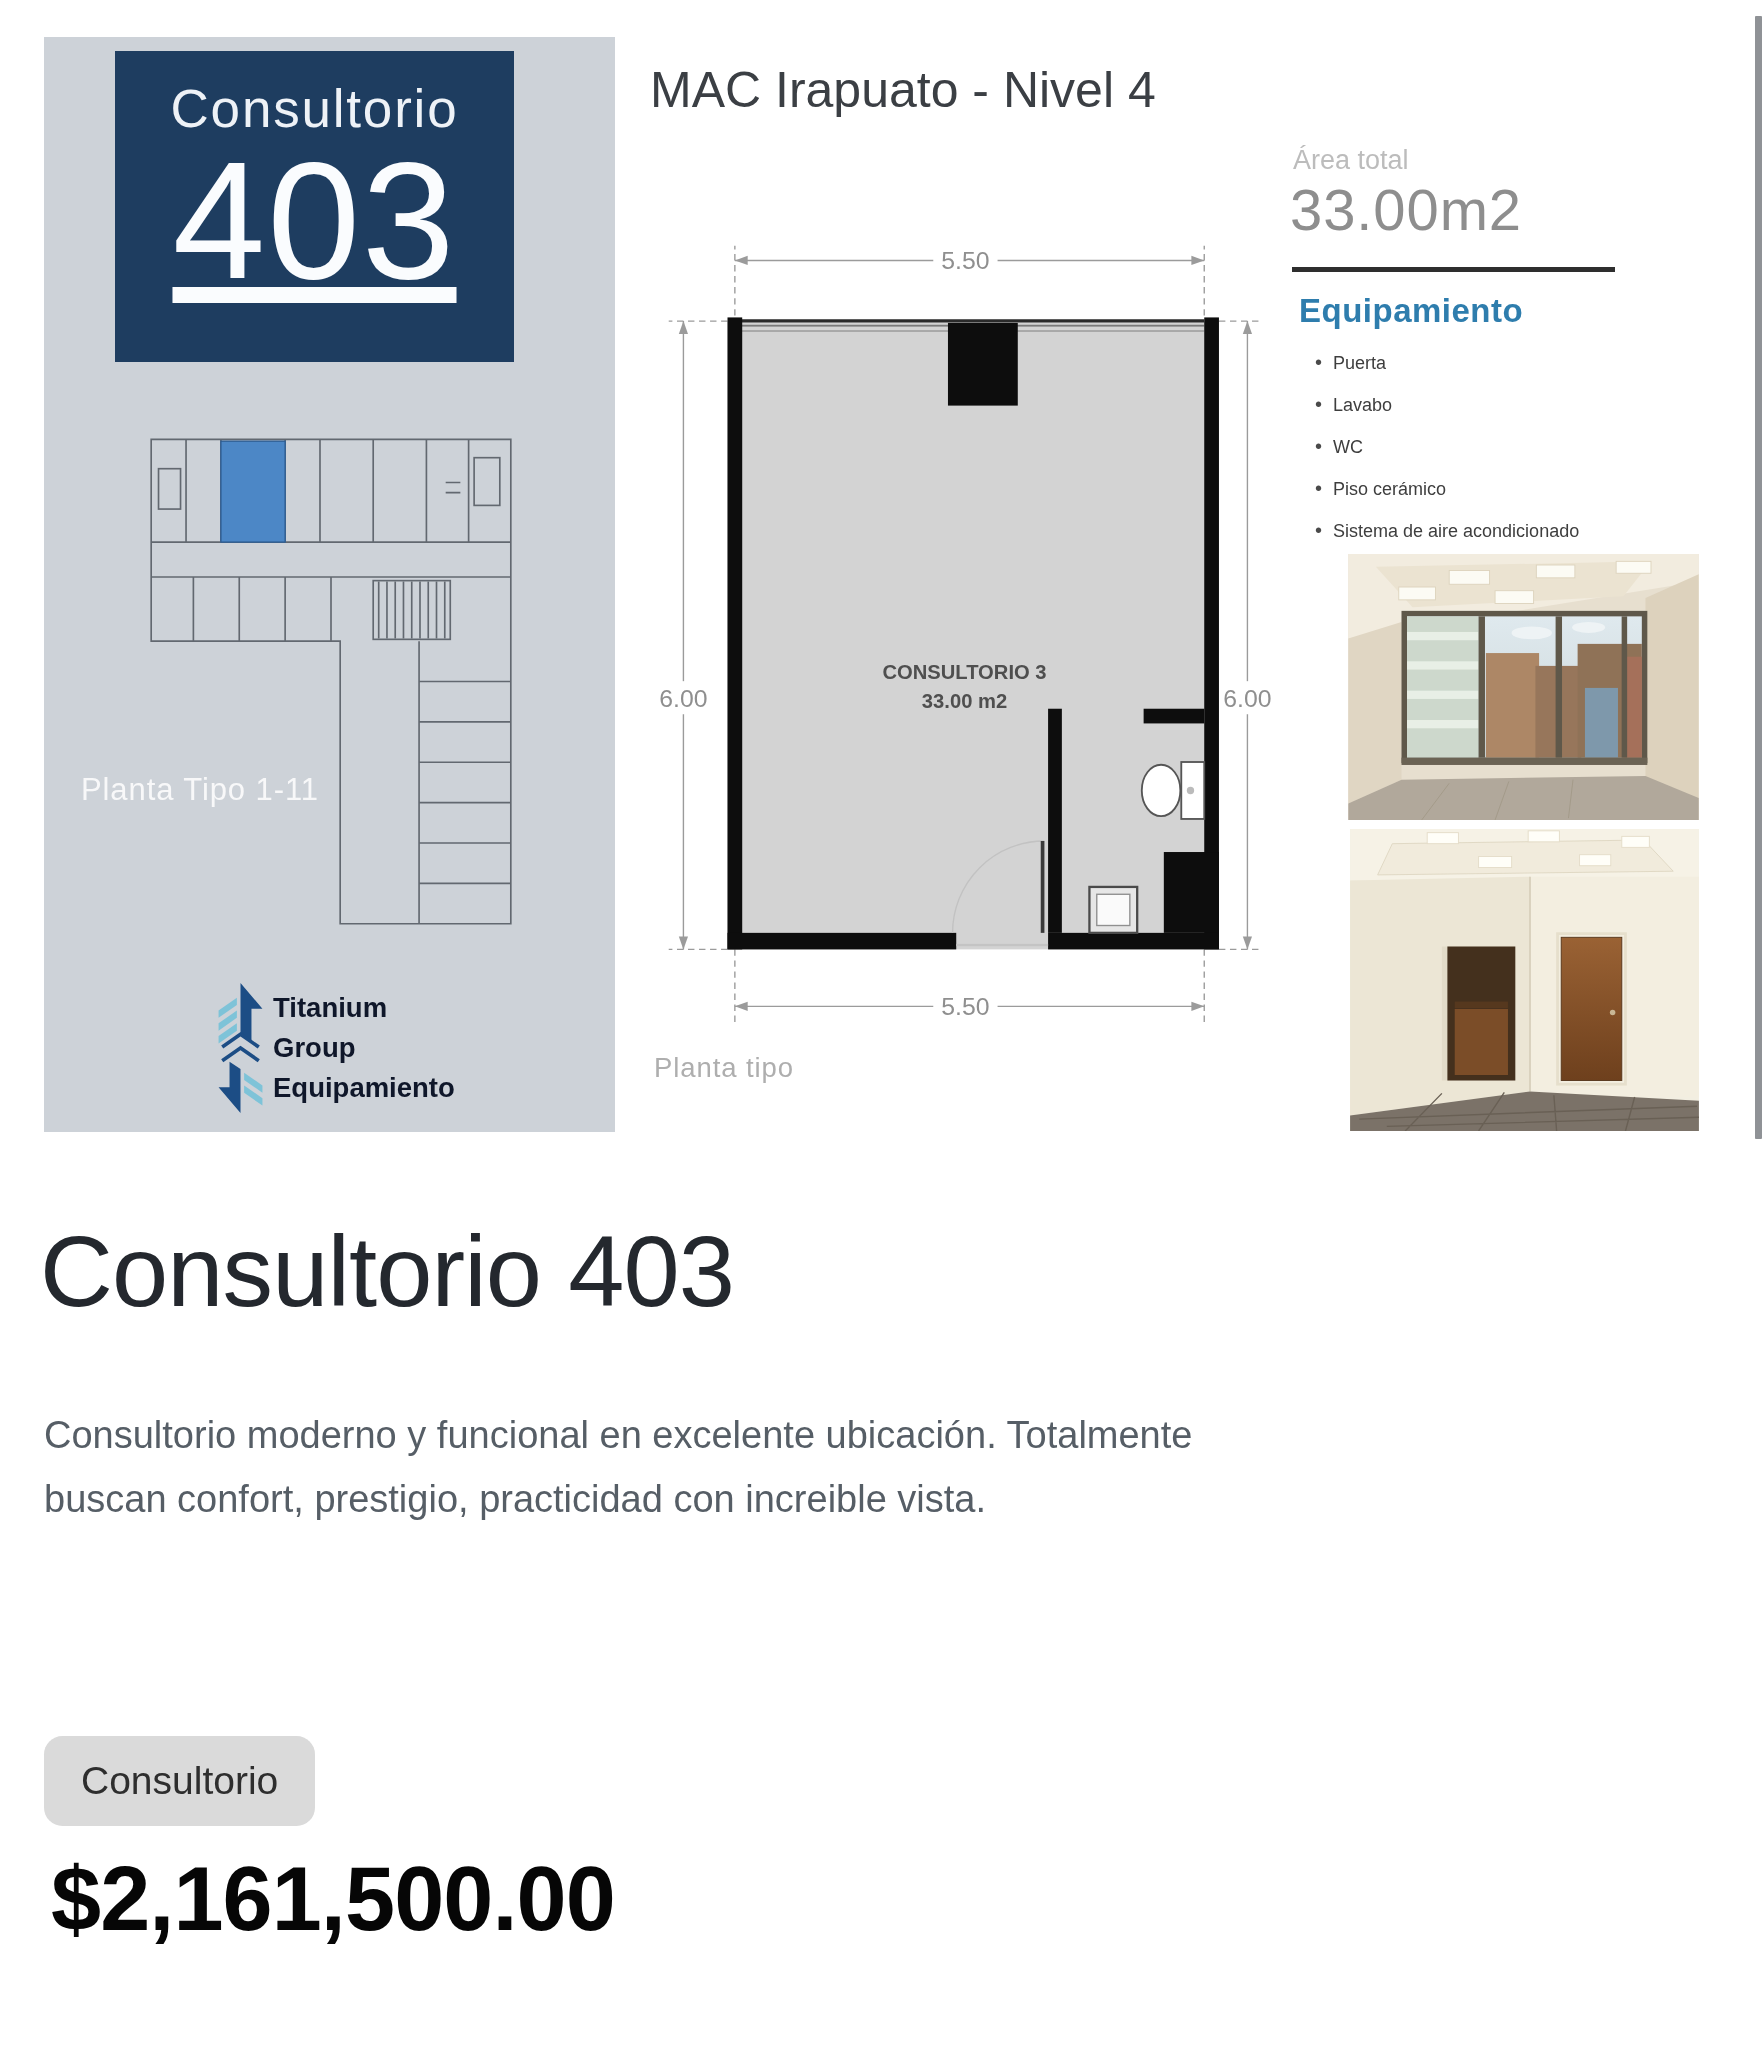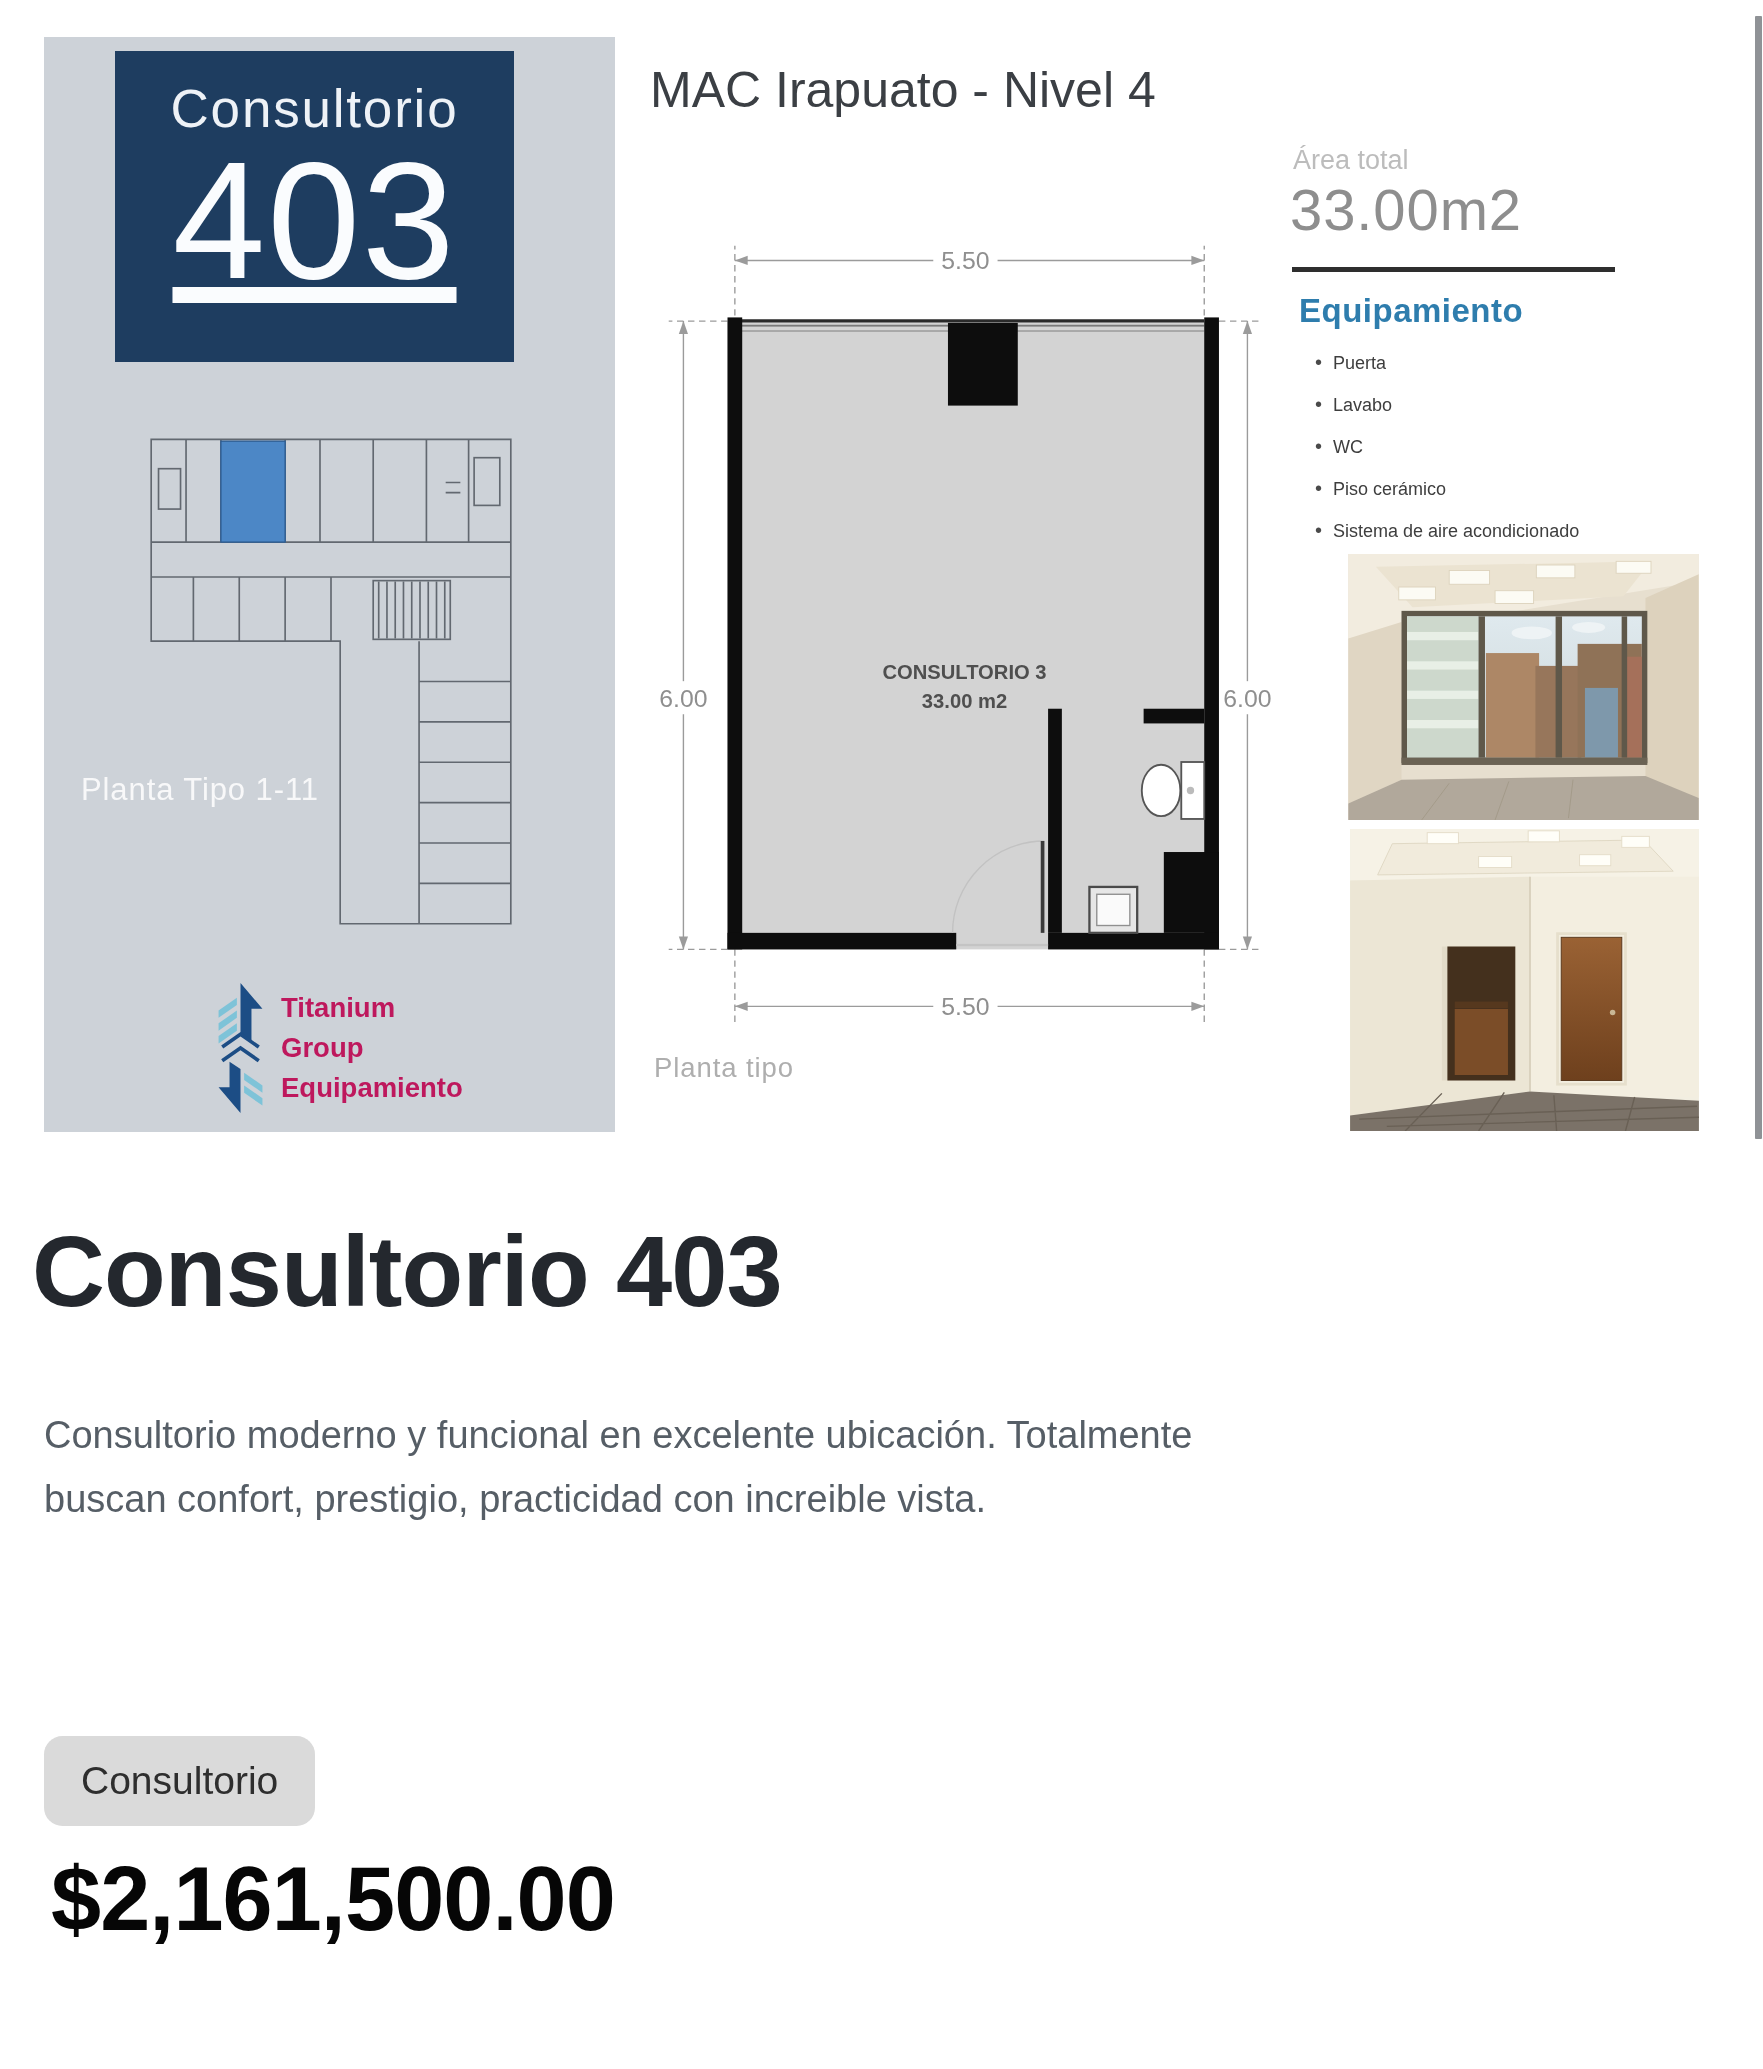--- a/index.html
+++ b/index.html
@@ -15,41 +15,41 @@
     position:absolute;left:71px;top:13.8px;width:399px;height:311px;
     background:#1e3d60;color:#f5f7fa;text-align:center;
   }
   .unit-box .unit-label{margin-top:27.5px;font-size:53px;font-weight:300;letter-spacing:1.8px;color:#eef2f7;}
   .unit-box .unit-number{margin-top:1.8px;font-size:167px;font-weight:200;line-height:0.95;letter-spacing:1.8px;color:#fafcfe;text-decoration:underline;}
   .planta-tipo-caption{
     position:absolute;left:37px;top:735px;font-size:31px;color:rgba(255,255,255,0.85);
     letter-spacing:0.9px;z-index:3;
   }
   .logo{position:absolute;left:170px;top:944px;display:flex;align-items:flex-start;z-index:3;}
-  .logo-text{margin-left:14px;color:#be185d;font-weight:700;font-size:27.5px;line-height:40px;margin-top:7.3px;}
+  .logo-text{margin-left:6px;color:#0f172a;font-weight:700;font-size:27.5px;line-height:40px;margin-top:7.3px;}
 
   
   .flyer-title{left:650px;top:61px;font-size:50px;color:#3b3f44;letter-spacing:0px;font-weight:400;}
   .plan-caption{left:654px;top:1052px;font-size:27.5px;color:#aeaeae;letter-spacing:0.9px;}
 
   
   .area-label{left:1293px;top:145px;font-size:27px;color:#bcbcbc;}
   .area-value{left:1290px;top:176px;font-size:58px;color:#8e8e8e;letter-spacing:0.9px;}
   .area-rule{left:1292px;top:267px;width:323px;height:4.6px;background:#2e2e2e;}
   .equip-title{left:1299px;top:292px;font-size:33px;color:#2e7dad;font-weight:700;letter-spacing:0.5px;text-align:center;}
   .equip-list{left:1315px;top:351px;width:386px;list-style:none;margin:0;padding:0;}
   .equip-list li{font-size:18px;color:#3e3e3e;margin-bottom:19px;line-height:22px;}
   .equip-list li::before{content:"•";color:#4a4a4a;margin-right:11px;font-size:20px;}
   .photo{position:absolute;overflow:hidden;}
 
   
   .scroll-thumb{left:1755px;top:15.6px;width:7.3px;height:1123px;background:#8f9296;border-radius:0.9px;}
 
   
-  .listing-title{left:32px;top:1214px;font-size:101px;font-weight:700;color:#24282e;letter-spacing:-0.9px;}
+  .listing-title{left:40px;top:1214px;font-size:101px;font-weight:400;color:#24282e;letter-spacing:-0.9px;}
   .listing-desc{left:44px;top:1403px;width:1377px;font-size:38px;color:#565e66;}
   .listing-desc div{line-height:64px;}
   .category-badge{
     left:44px;top:1736px;display:inline-block;background:#dadada;border-radius:18.4px;
     padding:23px 37px;font-size:39px;color:#2e2e2e;
   }
   .price{left:51px;top:1848px;font-size:90px;font-weight:700;color:#060606;letter-spacing:-0.9px;}
 
   svg text{font-family:"Liberation Sans", sans-serif;}
 </style>

